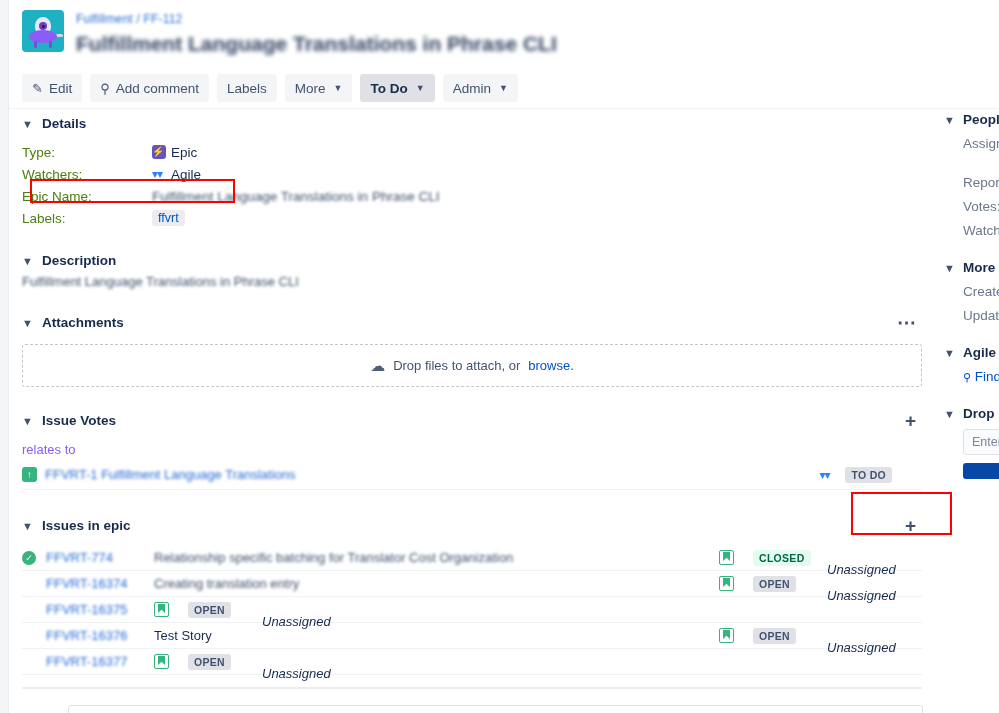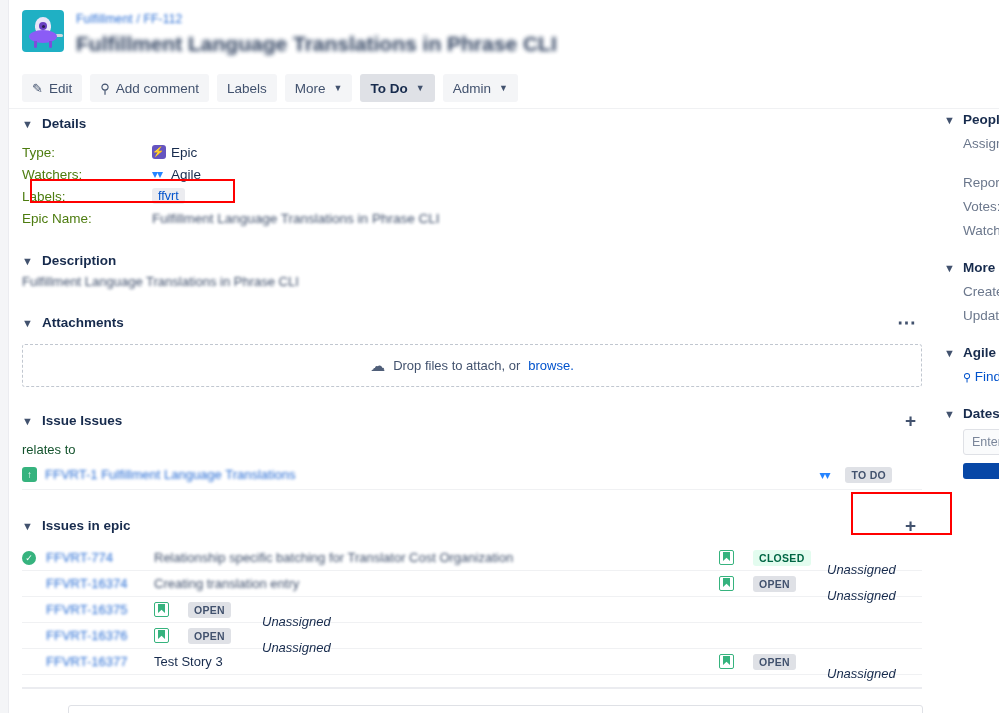--- a/index.html
+++ b/index.html
@@ -93,21 +93,21 @@
   
   .dropzone {
     margin-top:12px; height:43px; border:1px dashed #c1c7d0; border-radius:3px;
     display:flex; align-items:center; justify-content:center; gap:8px;
     font-size:13px; color:#42526e; background:#fff;
   }
   .dropzone a { color:#0052cc; text-decoration:none;}
   .cloud-ico { color:#505f79; font-size:15px; }
 
   
-  .rel-label { font-size:13px; color:#14532d; font-weight:400; margin-top:12px; }
+  .rel-label { font-size:13px; color:#8b5cf6; font-weight:400; margin-top:12px; }
   .link-row {
     display:flex; align-items:center; gap:8px; height:30px;
     border-bottom:1px solid #f0f1f3; margin-top:3px; font-size:13px;
   }
   .story-ico { width:15px; height:15px; background:#36b37e; border-radius:3px;
     display:inline-flex; align-items:center; justify-content:center; color:#fff; font-size:10px;}
   .link-title { color:#0052cc; filter:blur(1.6px); opacity:.85; }
   .link-right { margin-left:auto; display:flex; align-items:center; gap:12px; padding-right:30px;}
   .badge { font-size:10.5px; font-weight:700; padding:2px 6px; border-radius:3px; letter-spacing:.3px;}
   .badge.todo { background:#dfe1e6; color:#42526e; }
@@ -222,29 +222,29 @@
         </div>
       </div>
       <div class="drow">
         <div class="dlabel">Watchers:</div>
         <div class="dvalue">
           <span class="prio-ico">▾▾</span>
           <span>Agile</span>
         </div>
       </div>
       <div class="drow">
+        <div class="dlabel">Epic Name:</div>
+        <div class="dvalue blurtext">Fulfillment Language Translations in Phrase CLI</div>
+      </div>
+      <div class="drow">
         <div class="dlabel">Labels:</div>
         <div class="dvalue">
           <span class="label-chip">ffvrt</span>
         </div>
       </div>
-      <div class="drow">
-        <div class="dlabel">Epic Name:</div>
-        <div class="dvalue blurtext">Fulfillment Language Translations in Phrase CLI</div>
-      </div>
 
     </div>
 
     <div class="section-head" style="margin-top:24px;">
       <span class="chev">▼</span>
       <span>Description</span>
     </div>
     <div class="desc-body">Fulfillment Language Translations in Phrase CLI</div>
 
     <div class="section-head" style="margin-top:24px;">
@@ -253,21 +253,21 @@
       <span class="sec-actions">⋯</span>
     </div>
     <div class="dropzone">
       <span class="cloud-ico">☁</span>
       <span>Drop files to attach, or</span>
       <a href="#">browse.</a>
     </div>
 
     <div class="section-head" style="margin-top:24px;">
       <span class="chev">▼</span>
-      <span>Issue Issues</span>
+      <span>Issue Votes</span>
       <span class="sec-actions plus">+</span>
     </div>
     <div class="rel-label">relates to</div>
     <div class="link-row">
       <span class="story-ico">↑</span>
       <span class="link-title">
         <span>FFVRT-1</span>
         <span>Fulfillment Language Translations</span>
       </span>
       <span class="link-right">
@@ -314,31 +314,31 @@
         <span class="etype">
             <span class="bookmark"></span>
           </span>
         <span class="estatus"><span class="badge open">OPEN</span></span>
         <span class="eassignee">Unassigned</span>
       </div>
 
       <div class="erow">
         <span class="eico"></span>
         <span class="ekey">FFVRT-16376</span>
+        <span class="esum">Test Story</span>
         <span class="etype">
             <span class="bookmark"></span>
           </span>
         <span class="estatus"><span class="badge open">OPEN</span></span>
         <span class="eassignee">Unassigned</span>
       </div>
 
       <div class="erow">
         <span class="eico"></span>
         <span class="ekey">FFVRT-16377</span>
-        <span class="esum">Test Story 3</span>
         <span class="etype">
             <span class="bookmark"></span>
           </span>
         <span class="estatus"><span class="badge open">OPEN</span></span>
         <span class="eassignee">Unassigned</span>
       </div>
 
     </div>
   </div>
 
@@ -366,21 +366,21 @@
       <span class="chev">▼</span>
       <span>Agile</span>
     </div>
     <div class="sb-row" style="padding-left:19px;">
       <span class="find-ico">⚲</span>
       <span class="sb-link">Find</span>
     </div>
 
     <div class="sb-head" style="margin-top:22px;">
       <span class="chev">▼</span>
-      <span>Dates</span>
+      <span>Drop</span>
     </div>
     <div class="sb-input" style="margin-left:19px;">
       <span>Enter</span>
     </div>
     <div class="sb-btn" style="margin-left:19px;"></div>
   </div>
 
   <div class="annot" style="left:30px; top:179px; width:205px; height:24px;"></div>
   <div class="annot" style="left:851px; top:492px; width:101px; height:43px;"></div>
 

